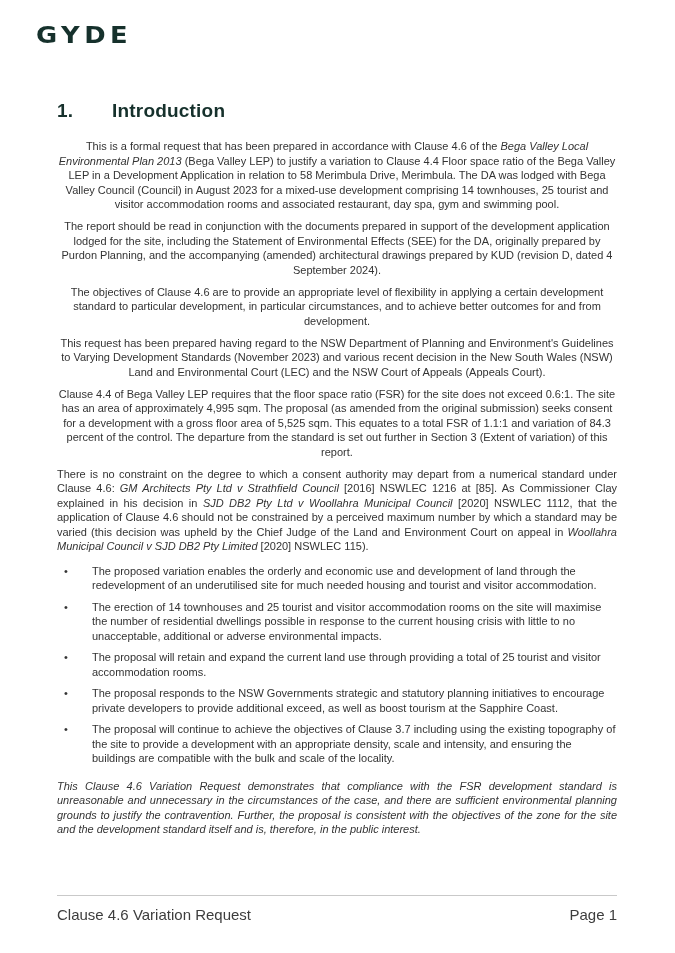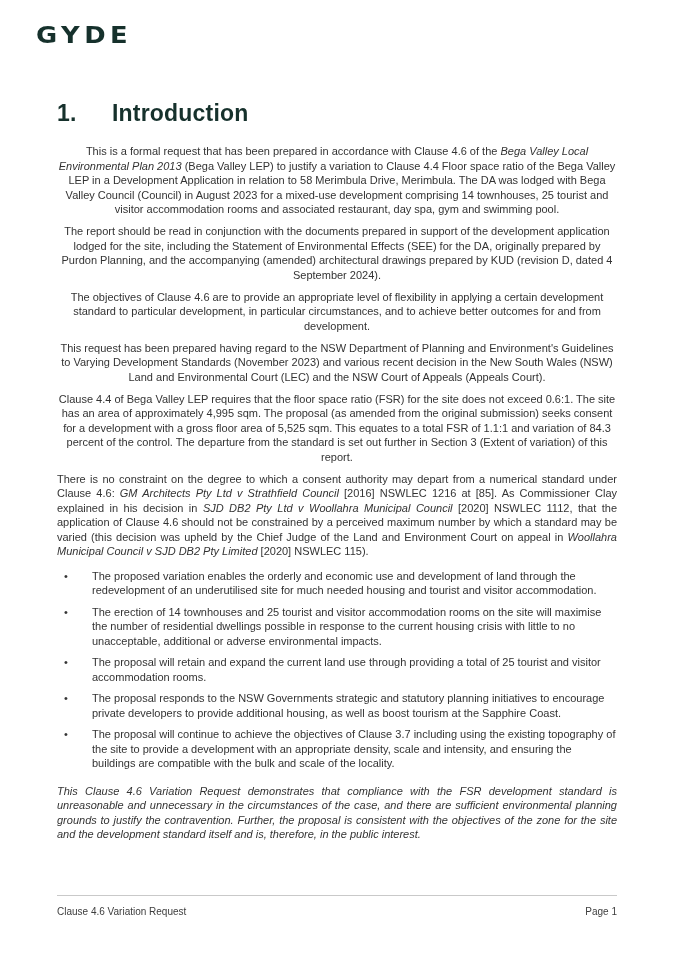--- a/index.html
+++ b/index.html
@@ -29,21 +29,21 @@
     letter-spacing: 4px;
     color: var(--brand);
     transform: scaleX(1.12);
     transform-origin: left center;
     margin-left: -21px;
     white-space: nowrap;
   }
   h1.section-heading {
     margin-top: 52px;
     margin-bottom: 17px;
-    font-size: 23px;
+    font-size: 19px;
     font-weight: 700;
     color: var(--brand);
     letter-spacing: 0.2px;
   }
   h1.section-heading .num {
     display: inline-block;
     width: 55px;
   }
   .content {
     font-size: 11px;
@@ -75,21 +75,21 @@
     top: 895px;
   }
   .footer-rule {
     border-top: 1px solid var(--divider);
     height: 0;
   }
   .footer-row {
     display: flex;
     justify-content: space-between;
     margin-top: 10px;
-    font-size: 10px;
+    font-size: 15px;
     color: var(--footer-text);
   }
 </style>
 </head>
 <body>
 
 <div class="page">
 
   <header>
     <div class="logo">GYDE</div>
@@ -115,21 +115,21 @@
           <div class="bullet-item">
             <span class="marker">•</span>
             <span class="bullet-text"><span>The erection of 14 townhouses and 25 tourist and visitor accommodation rooms on the site will maximise the number of residential dwellings possible in response to the current housing crisis with little to no unacceptable, additional or adverse environmental impacts.</span></span>
           </div>
           <div class="bullet-item">
             <span class="marker">•</span>
             <span class="bullet-text"><span>The proposal will retain and expand the current land use through providing a total of 25 tourist and visitor accommodation rooms.</span></span>
           </div>
           <div class="bullet-item">
             <span class="marker">•</span>
-            <span class="bullet-text"><span>The proposal responds to the NSW Governments strategic and statutory planning initiatives to encourage private developers to provide additional housing, as well as boost tourism at the Sapphire Coast.</span></span>
+            <span class="bullet-text"><span>The proposal responds to the NSW Governments strategic and statutory planning initiatives to encourage private developers to provide additional exceed, as well as boost tourism at the Sapphire Coast.</span></span>
           </div>
           <div class="bullet-item">
             <span class="marker">•</span>
             <span class="bullet-text"><span>The proposal will continue to achieve the objectives of Clause 3.7 including using the existing topography of the site to provide a development with an appropriate density, scale and intensity, and ensuring the buildings are compatible with the bulk and scale of the locality.</span></span>
           </div>
         </div>
         <p class="para justify gap-top"><span>This Clause 4.6 Variation Request demonstrates that compliance with the FSR development standard is unreasonable and unnecessary in the circumstances of the case, and there are sufficient environmental planning grounds to justify the contravention. Further, the proposal is consistent with the objectives of the zone for the site and the development standard itself and is, therefore, in the public interest.</span></p>
       </div>
   </main>
 

